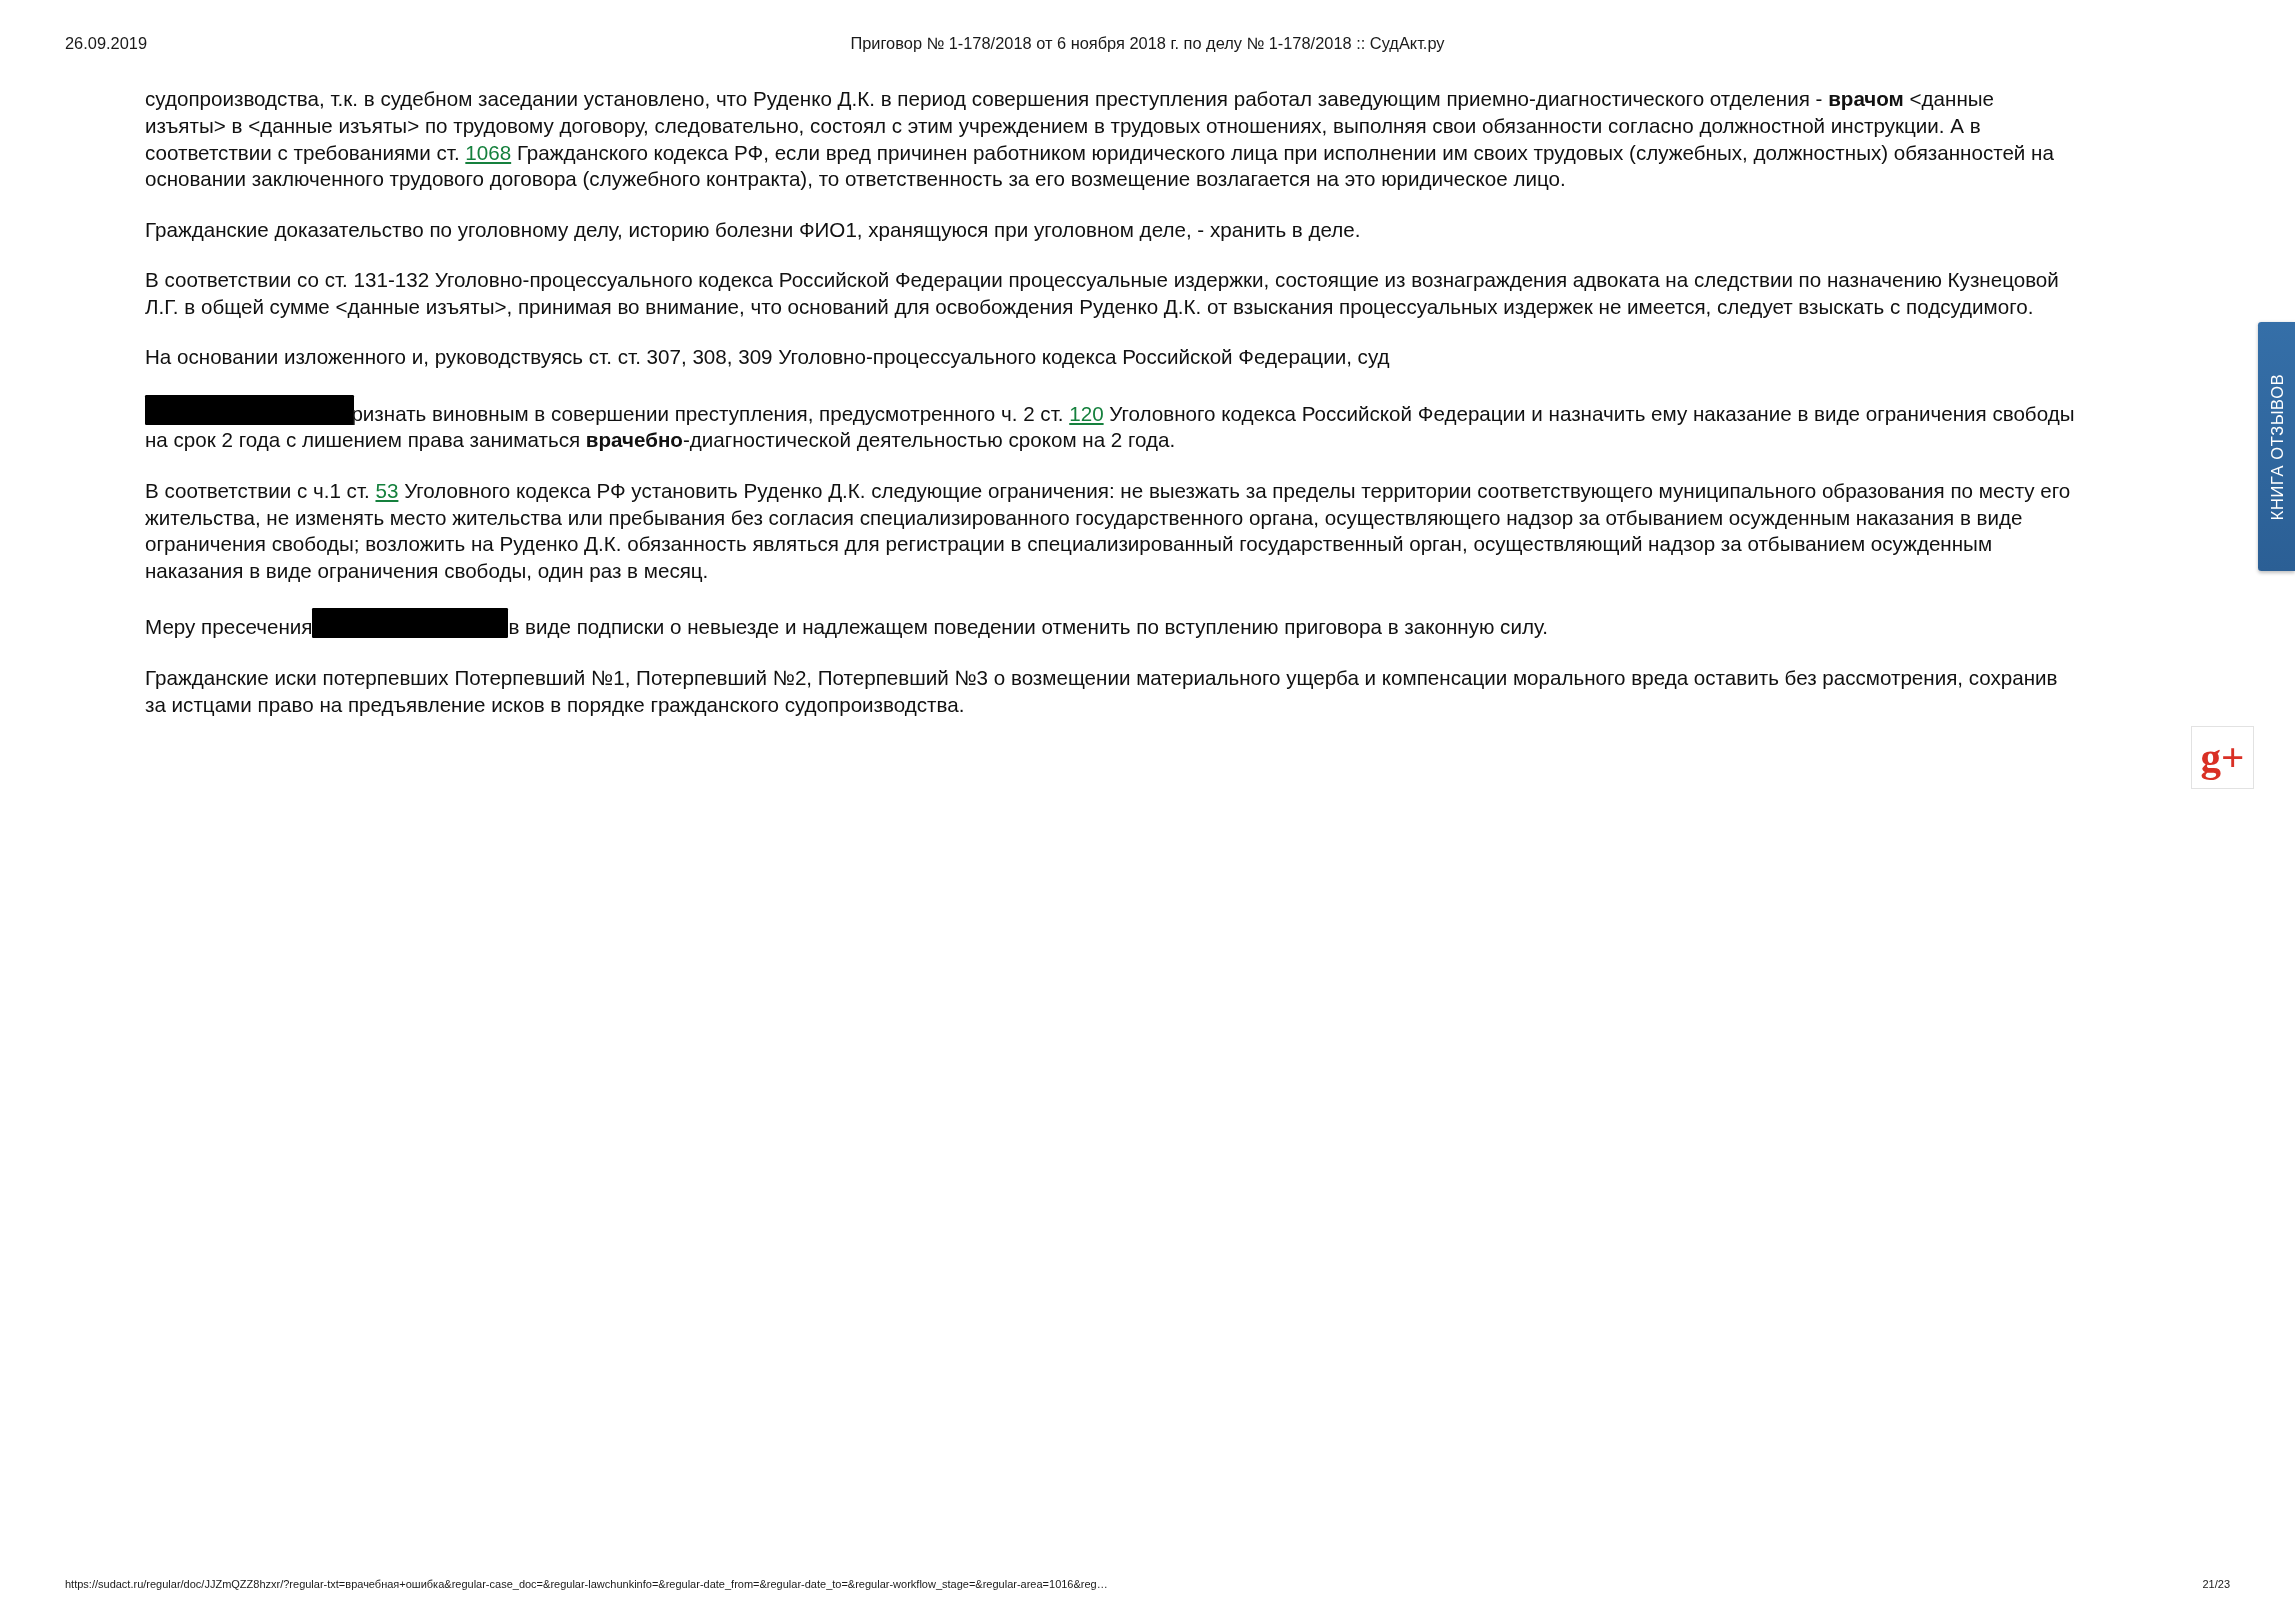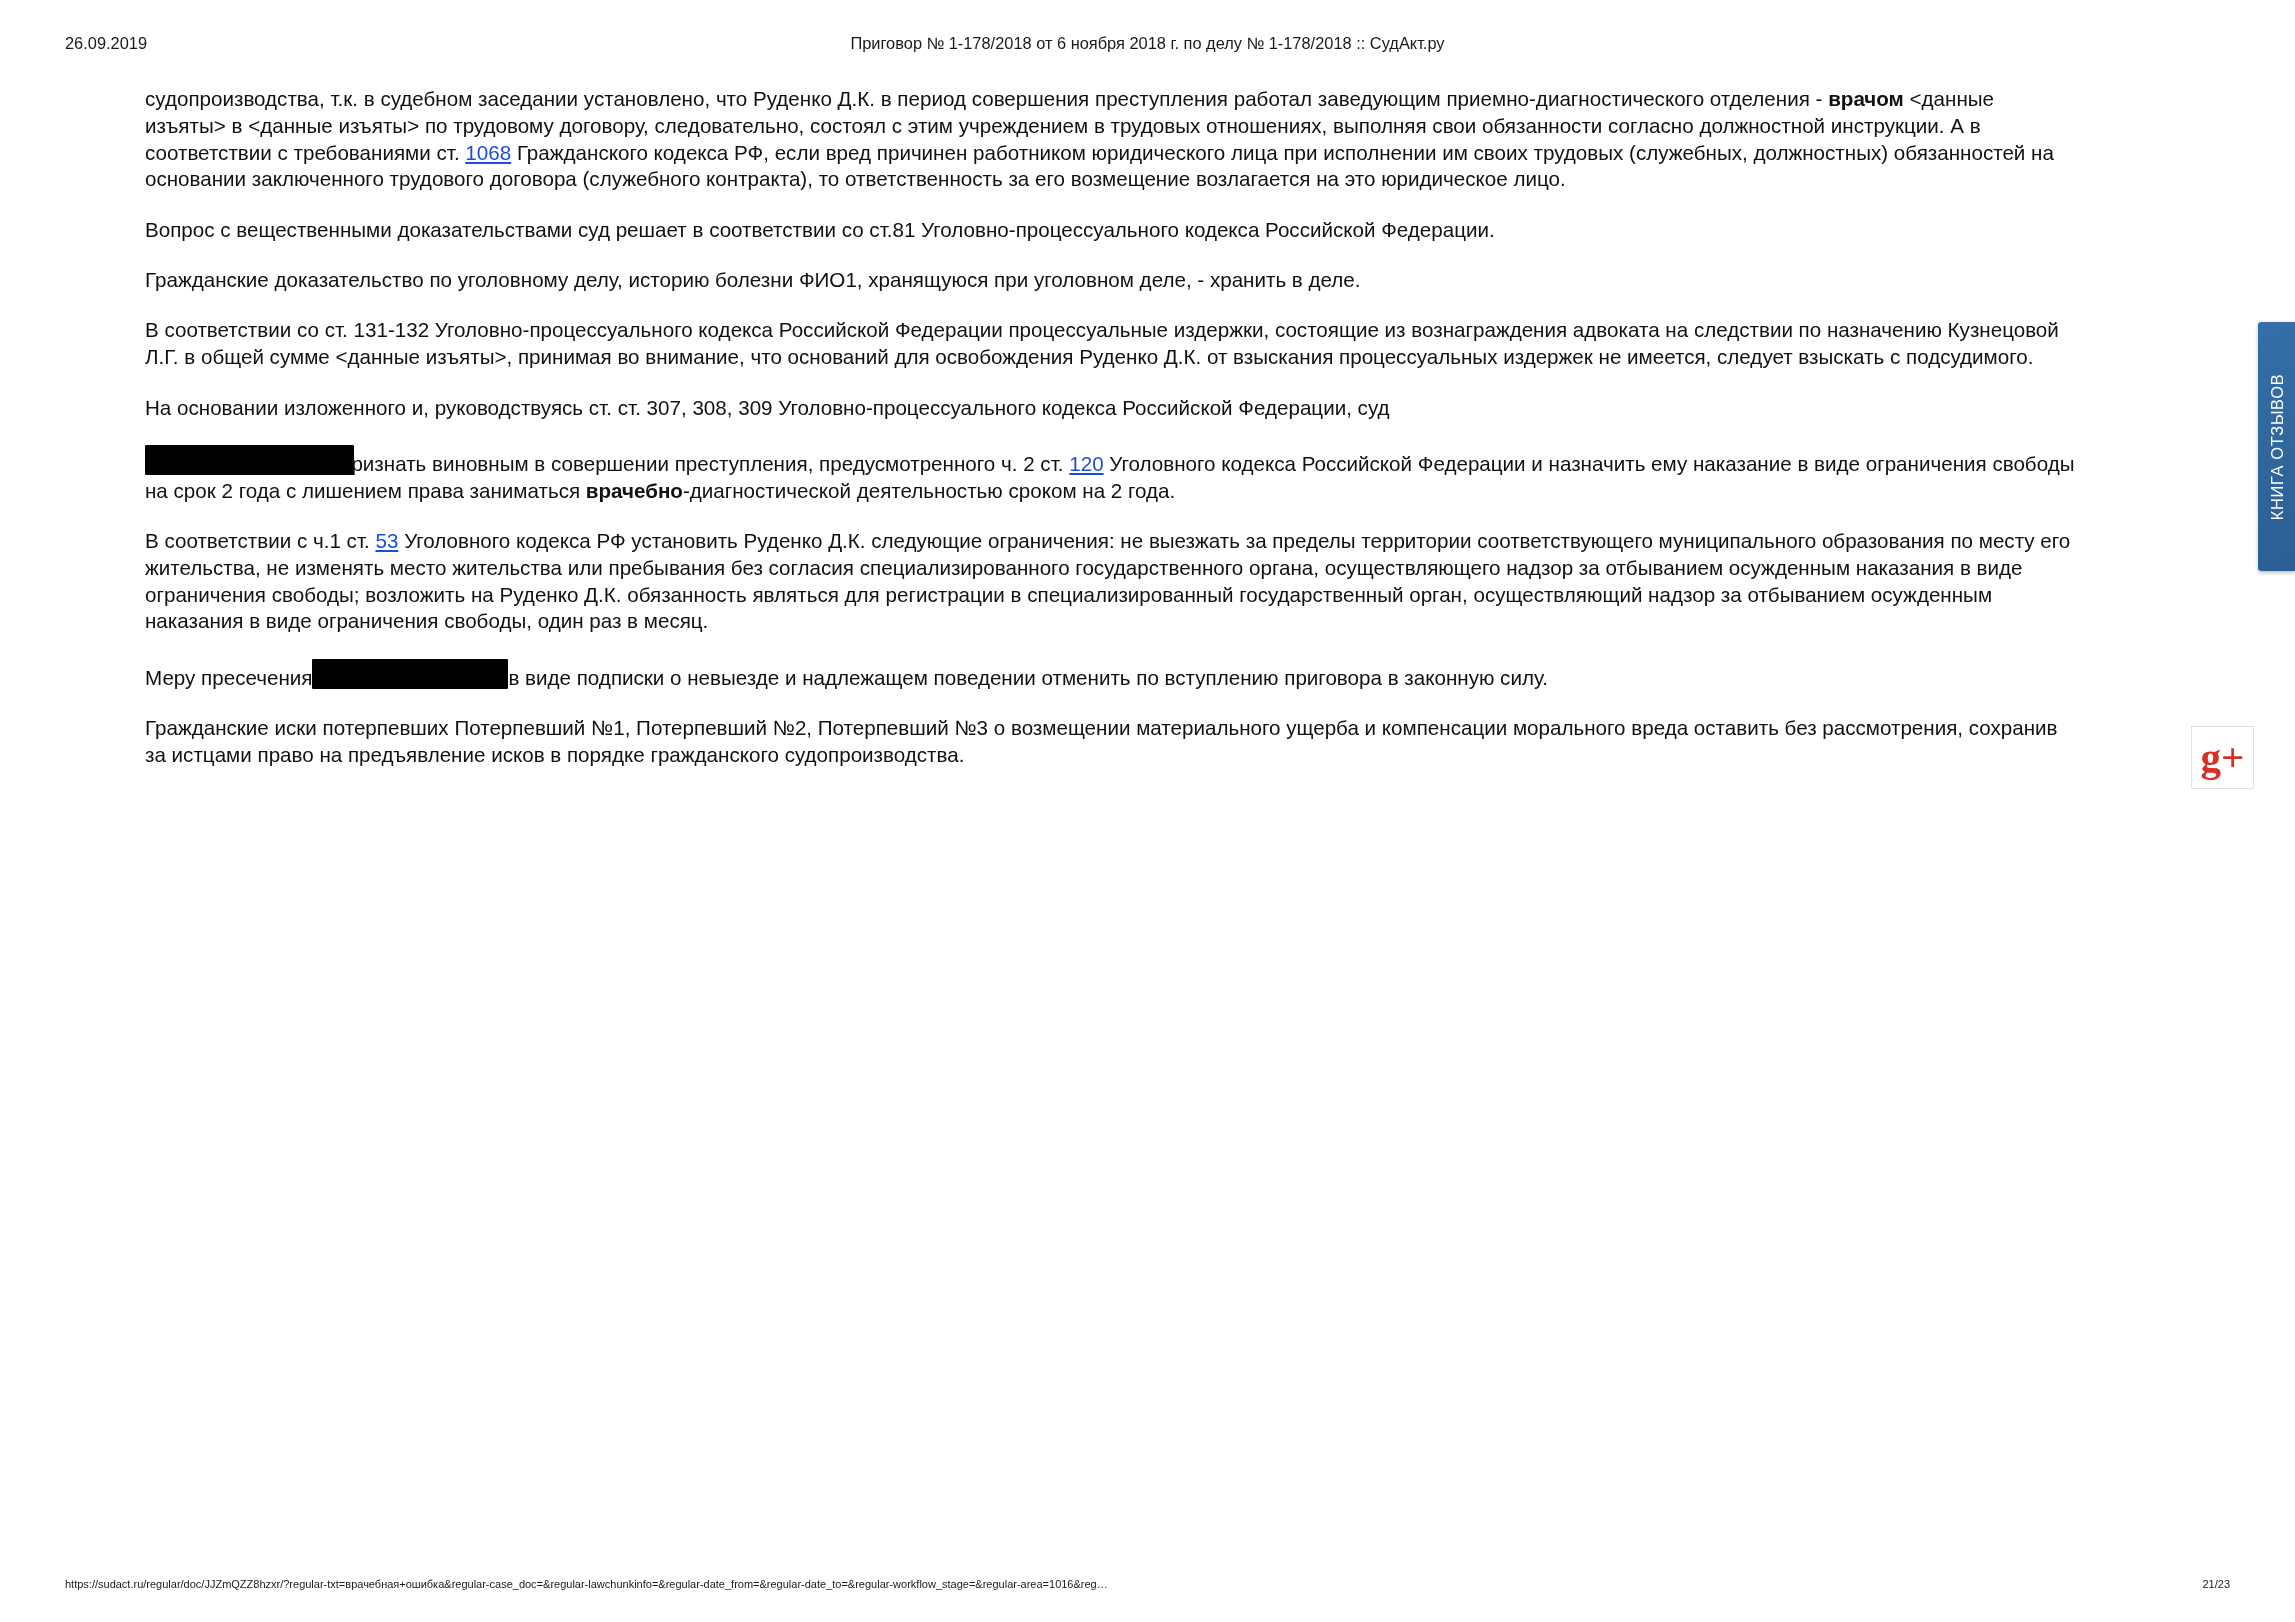--- a/index.html
+++ b/index.html
@@ -53,21 +53,21 @@
     color: #111111;
     text-align: left;
   }
   .doc p {
     margin: 0 0 23.6px 0;
   }
   .doc b {
     font-weight: bold;
   }
   .doc a.ref {
-    color: #1d4ed8;
+    color: #15803d;
   }
 
   
   .redact {
     display: inline-block;
     background: #000000;
     vertical-align: -3.9px;
     border-radius: 1.3px;
   }
   .redact-1 { width: 209px; height: 30px; margin-right: -2.6px; }
@@ -156,21 +156,20 @@
   <span class="hdr-date">26.09.2019</span>
   <span class="hdr-title">Приговор № 1-178/2018 от 6 ноября 2018 г. по делу № 1-178/2018 :: СудАкт.ру</span>
 </div>
 
 <div class="doc">
 
   <p>
     <span>судопроизводства, т.к. в судебном заседании установлено, что Руденко Д.К. в период совершения преступления работал заведующим приемно-диагностического отделения - </span><b>врачом</b><span> &lt;данные изъяты&gt; в &lt;данные изъяты&gt; по трудовому договору, следовательно, состоял с этим учреждением в трудовых отношениях, выполняя свои обязанности согласно должностной инструкции. А в соответствии с требованиями ст. </span><a class="ref" href="#">1068</a><span> Гражданского кодекса РФ, если вред причинен работником юридического лица при исполнении им своих трудовых (служебных, должностных) обязанностей на основании заключенного трудового договора (служебного контракта), то ответственность за его возмещение возлагается на это юридическое лицо.</span>
   </p>
 
-  <p>Вопрос с вещественными доказательствами суд решает в соответствии со ст.81 Уголовно-процессуального кодекса Российской Федерации.</p>
 
   <p>Гражданские доказательство по уголовному делу, историю болезни ФИО1, хранящуюся при уголовном деле, - хранить в деле.</p>
 
   <p>В соответствии со ст. 131-132 Уголовно-процессуального кодекса Российской Федерации процессуальные издержки, состоящие из вознаграждения адвоката на следствии по назначению Кузнецовой Л.Г. в общей сумме &lt;данные изъяты&gt;, принимая во внимание, что оснований для освобождения Руденко Д.К. от взыскания процессуальных издержек не имеется, следует взыскать с подсудимого.</p>
 
   <p>На основании изложенного и, руководствуясь ст. ст. 307, 308, 309 Уголовно-процессуального кодекса Российской Федерации, суд</p>
 
 
   <p>
     <span class="redact redact-1"></span><span>ризнать виновным в совершении преступления, предусмотренного ч. 2 ст. </span><a class="ref" href="#">120</a><span> Уголовного кодекса Российской Федерации и назначить ему наказание в виде ограничения свободы на срок 2 года с лишением права заниматься </span><b>врачебно</b><span>-диагностической деятельностью сроком на 2 года.</span>

